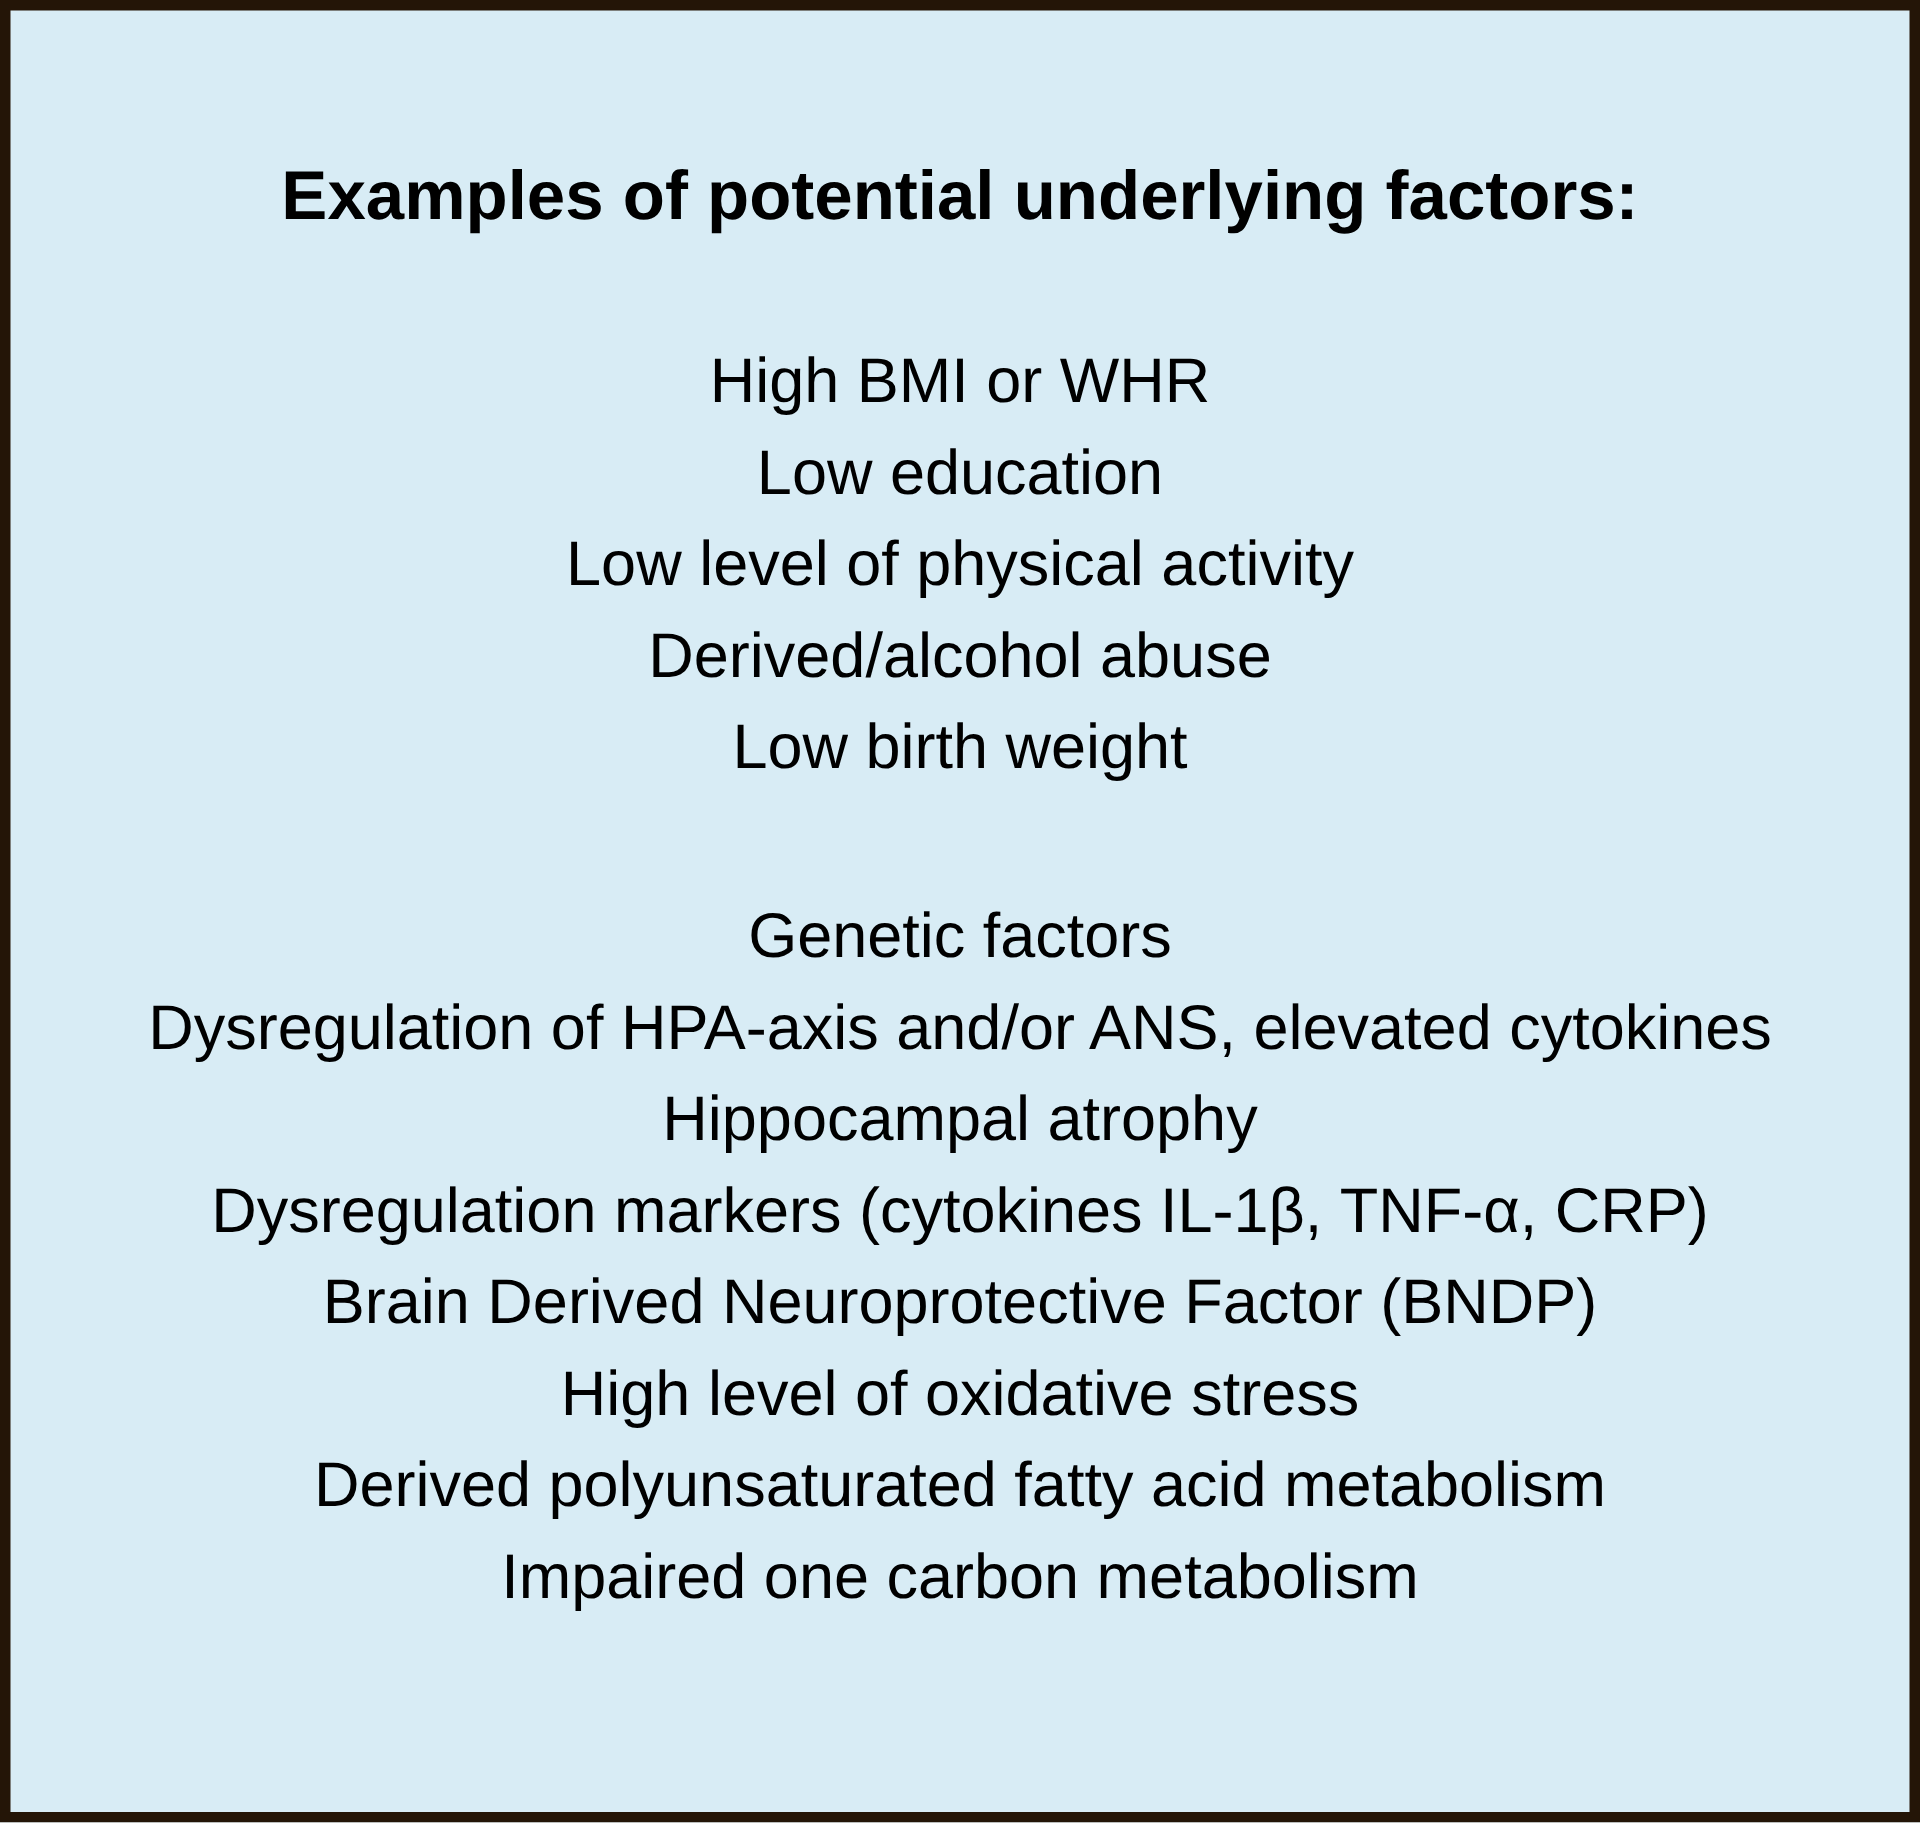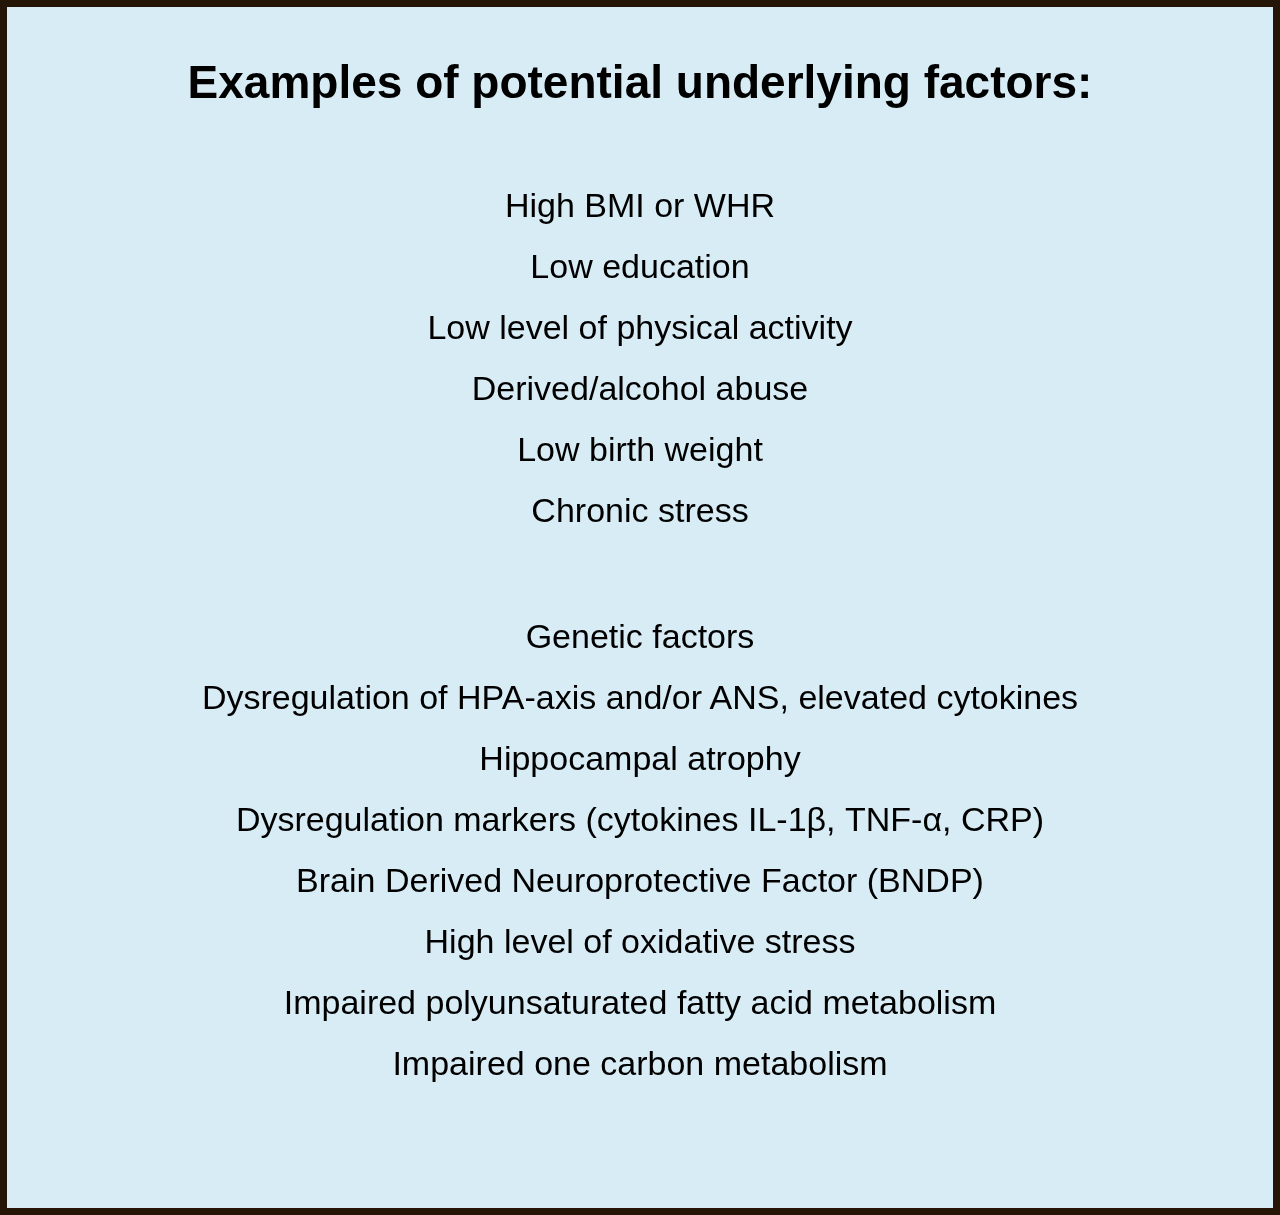--- a/index.html
+++ b/index.html
@@ -12,31 +12,31 @@
     width: 1280px;
     height: 1215px;
     background: #d8ecf5;
     border: 7px solid #241507;
     overflow: hidden;
     font-family: "Liberation Sans", sans-serif;
     color: #000000;
     text-align: center;
   }
   .content {
-    padding-top: 44px;
+    padding-top: 92px;
   }
   .figure-title {
     font-size: 46px;
     font-weight: bold;
     line-height: 62px;
     letter-spacing: 0px;
     margin: 0;
   }
   .factor-line {
-    font-size: 34px;
+    font-size: 42px;
     line-height: 61px;
     white-space: nowrap;
   }
   .spacer-after-title {
     height: 62px;
   }
   .spacer-between-groups {
     height: 65px;
   }
 </style>
@@ -49,30 +49,29 @@
     <div class="figure-title">Examples of potential underlying factors:</div>
 
     <div class="spacer-after-title"></div>
 
     <div>
       <div class="factor-line">High BMI or WHR</div>
       <div class="factor-line">Low education</div>
       <div class="factor-line">Low level of physical activity</div>
       <div class="factor-line">Derived/alcohol abuse</div>
       <div class="factor-line">Low birth weight</div>
-      <div class="factor-line">Chronic stress</div>
     </div>
 
     <div class="spacer-between-groups"></div>
 
     <div>
       <div class="factor-line">Genetic factors</div>
       <div class="factor-line">Dysregulation of HPA-axis and/or ANS, elevated cytokines</div>
       <div class="factor-line">Hippocampal atrophy</div>
       <div class="factor-line">Dysregulation markers (cytokines IL-1β, TNF-α, CRP)</div>
       <div class="factor-line">Brain Derived Neuroprotective Factor (BNDP)</div>
       <div class="factor-line">High level of oxidative stress</div>
-      <div class="factor-line">Impaired polyunsaturated fatty acid metabolism</div>
+      <div class="factor-line">Derived polyunsaturated fatty acid metabolism</div>
       <div class="factor-line">Impaired one carbon metabolism</div>
     </div>
 
   </div>
 </div>
 
 </body></html>

